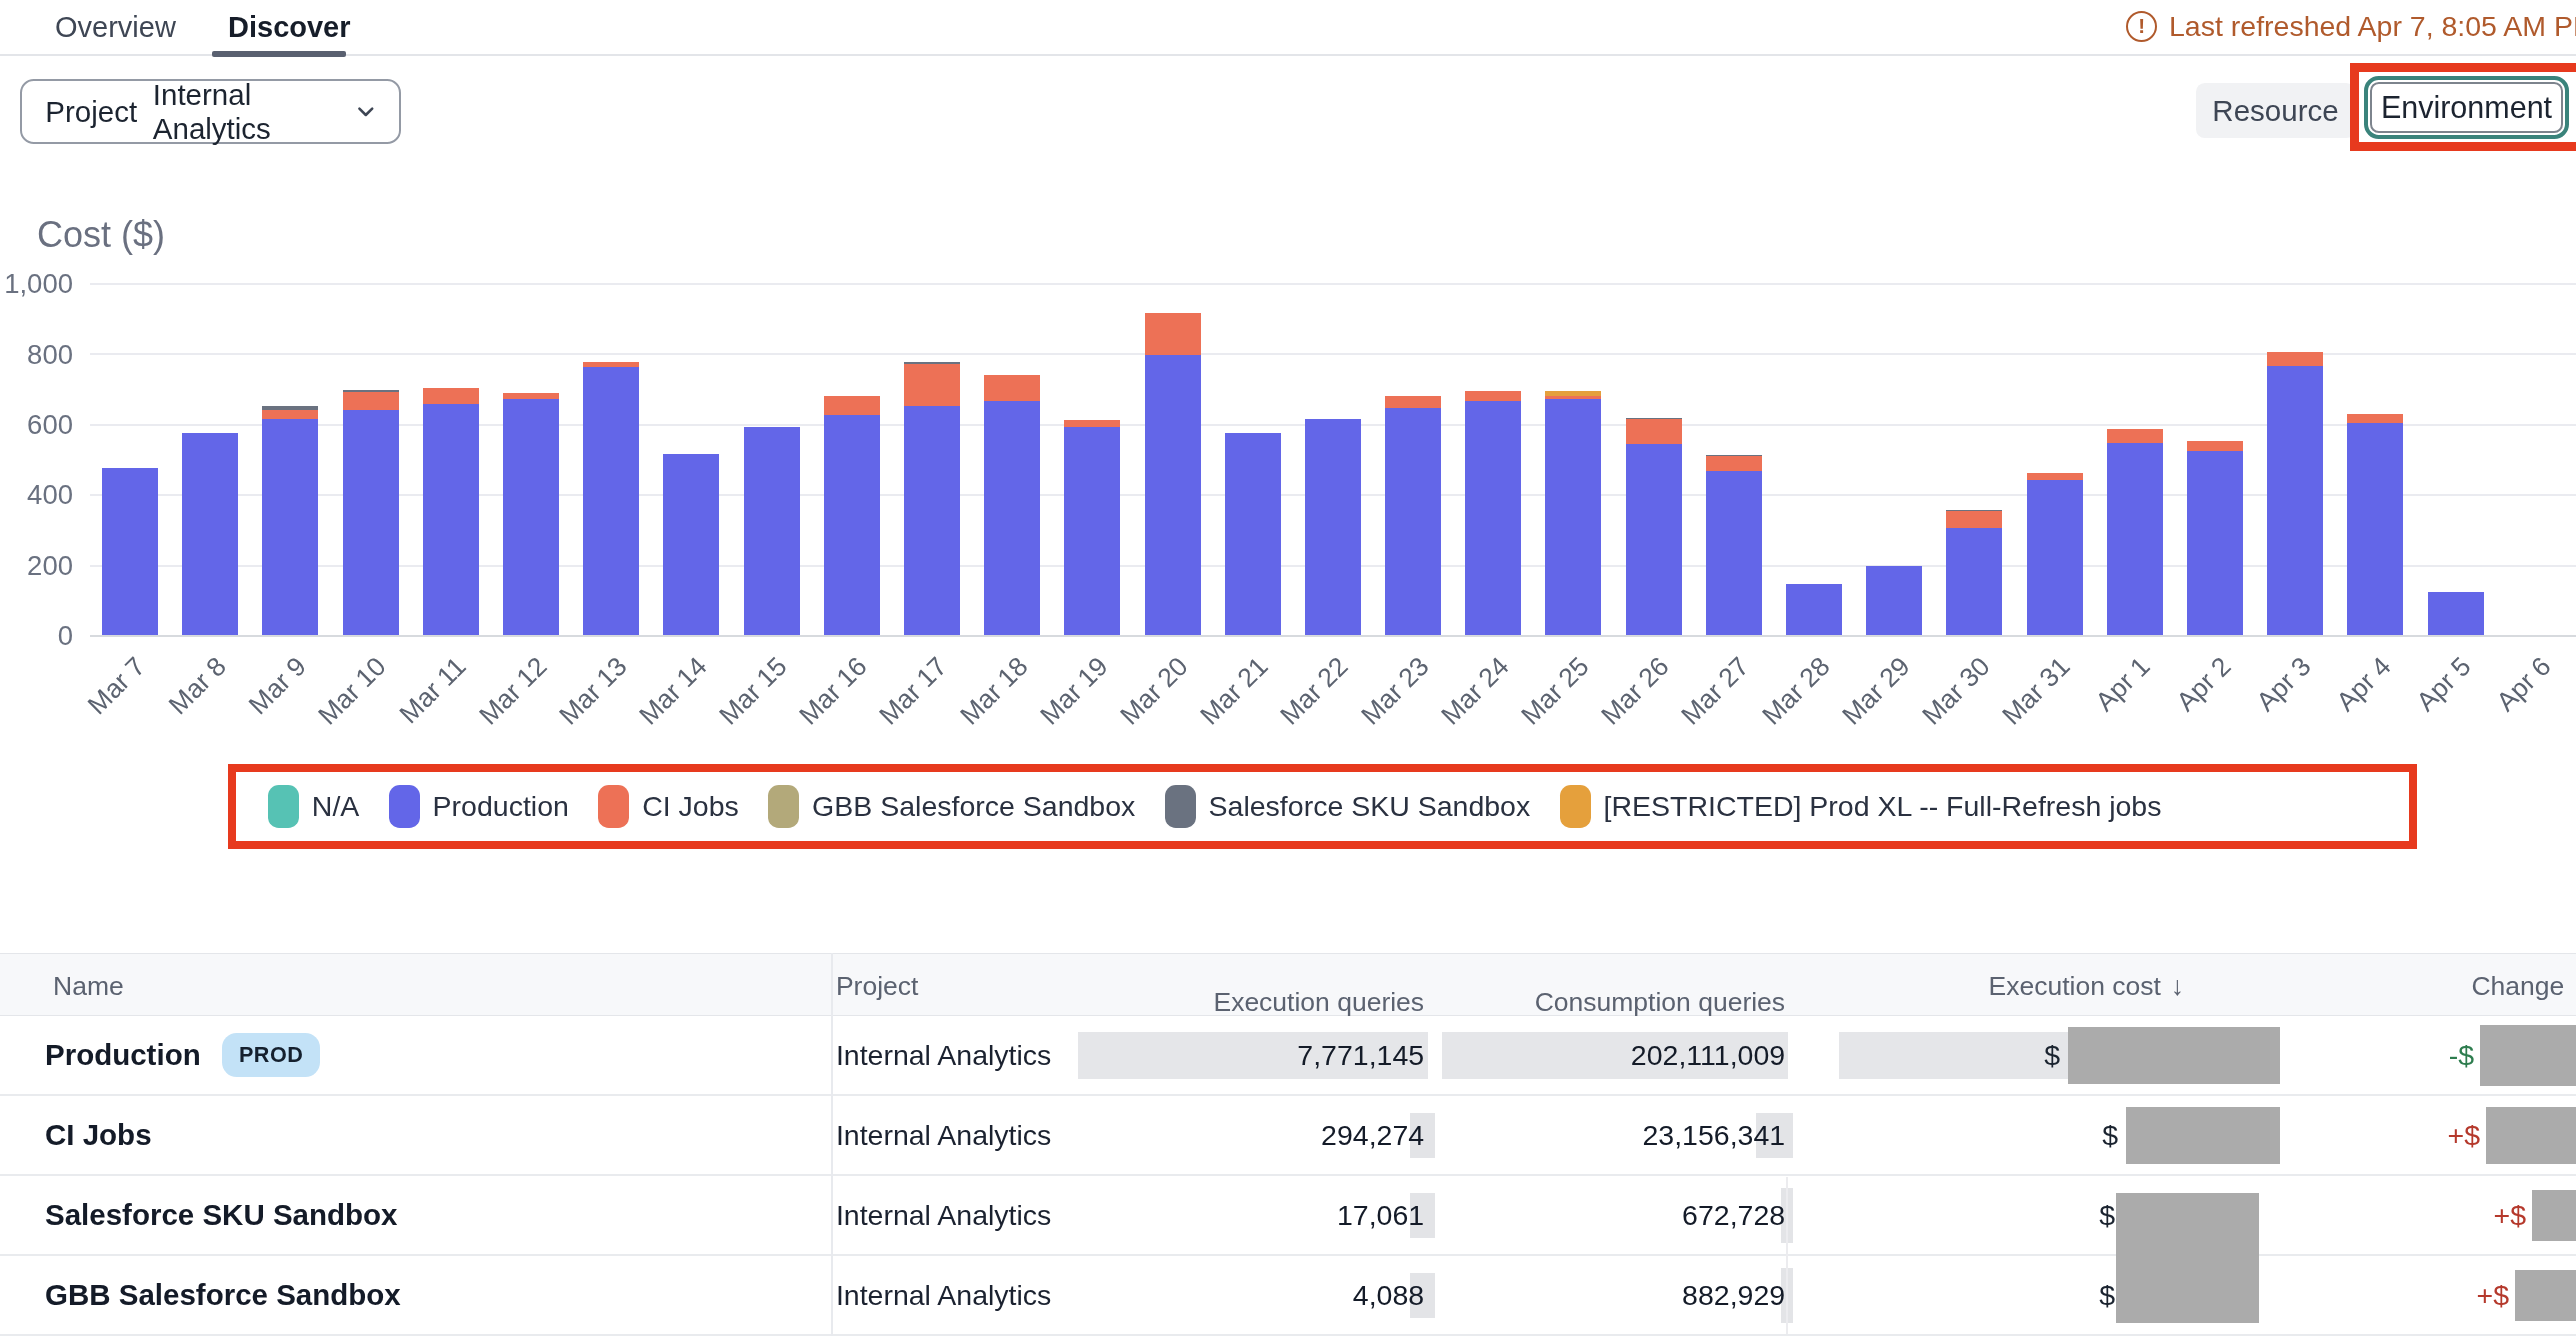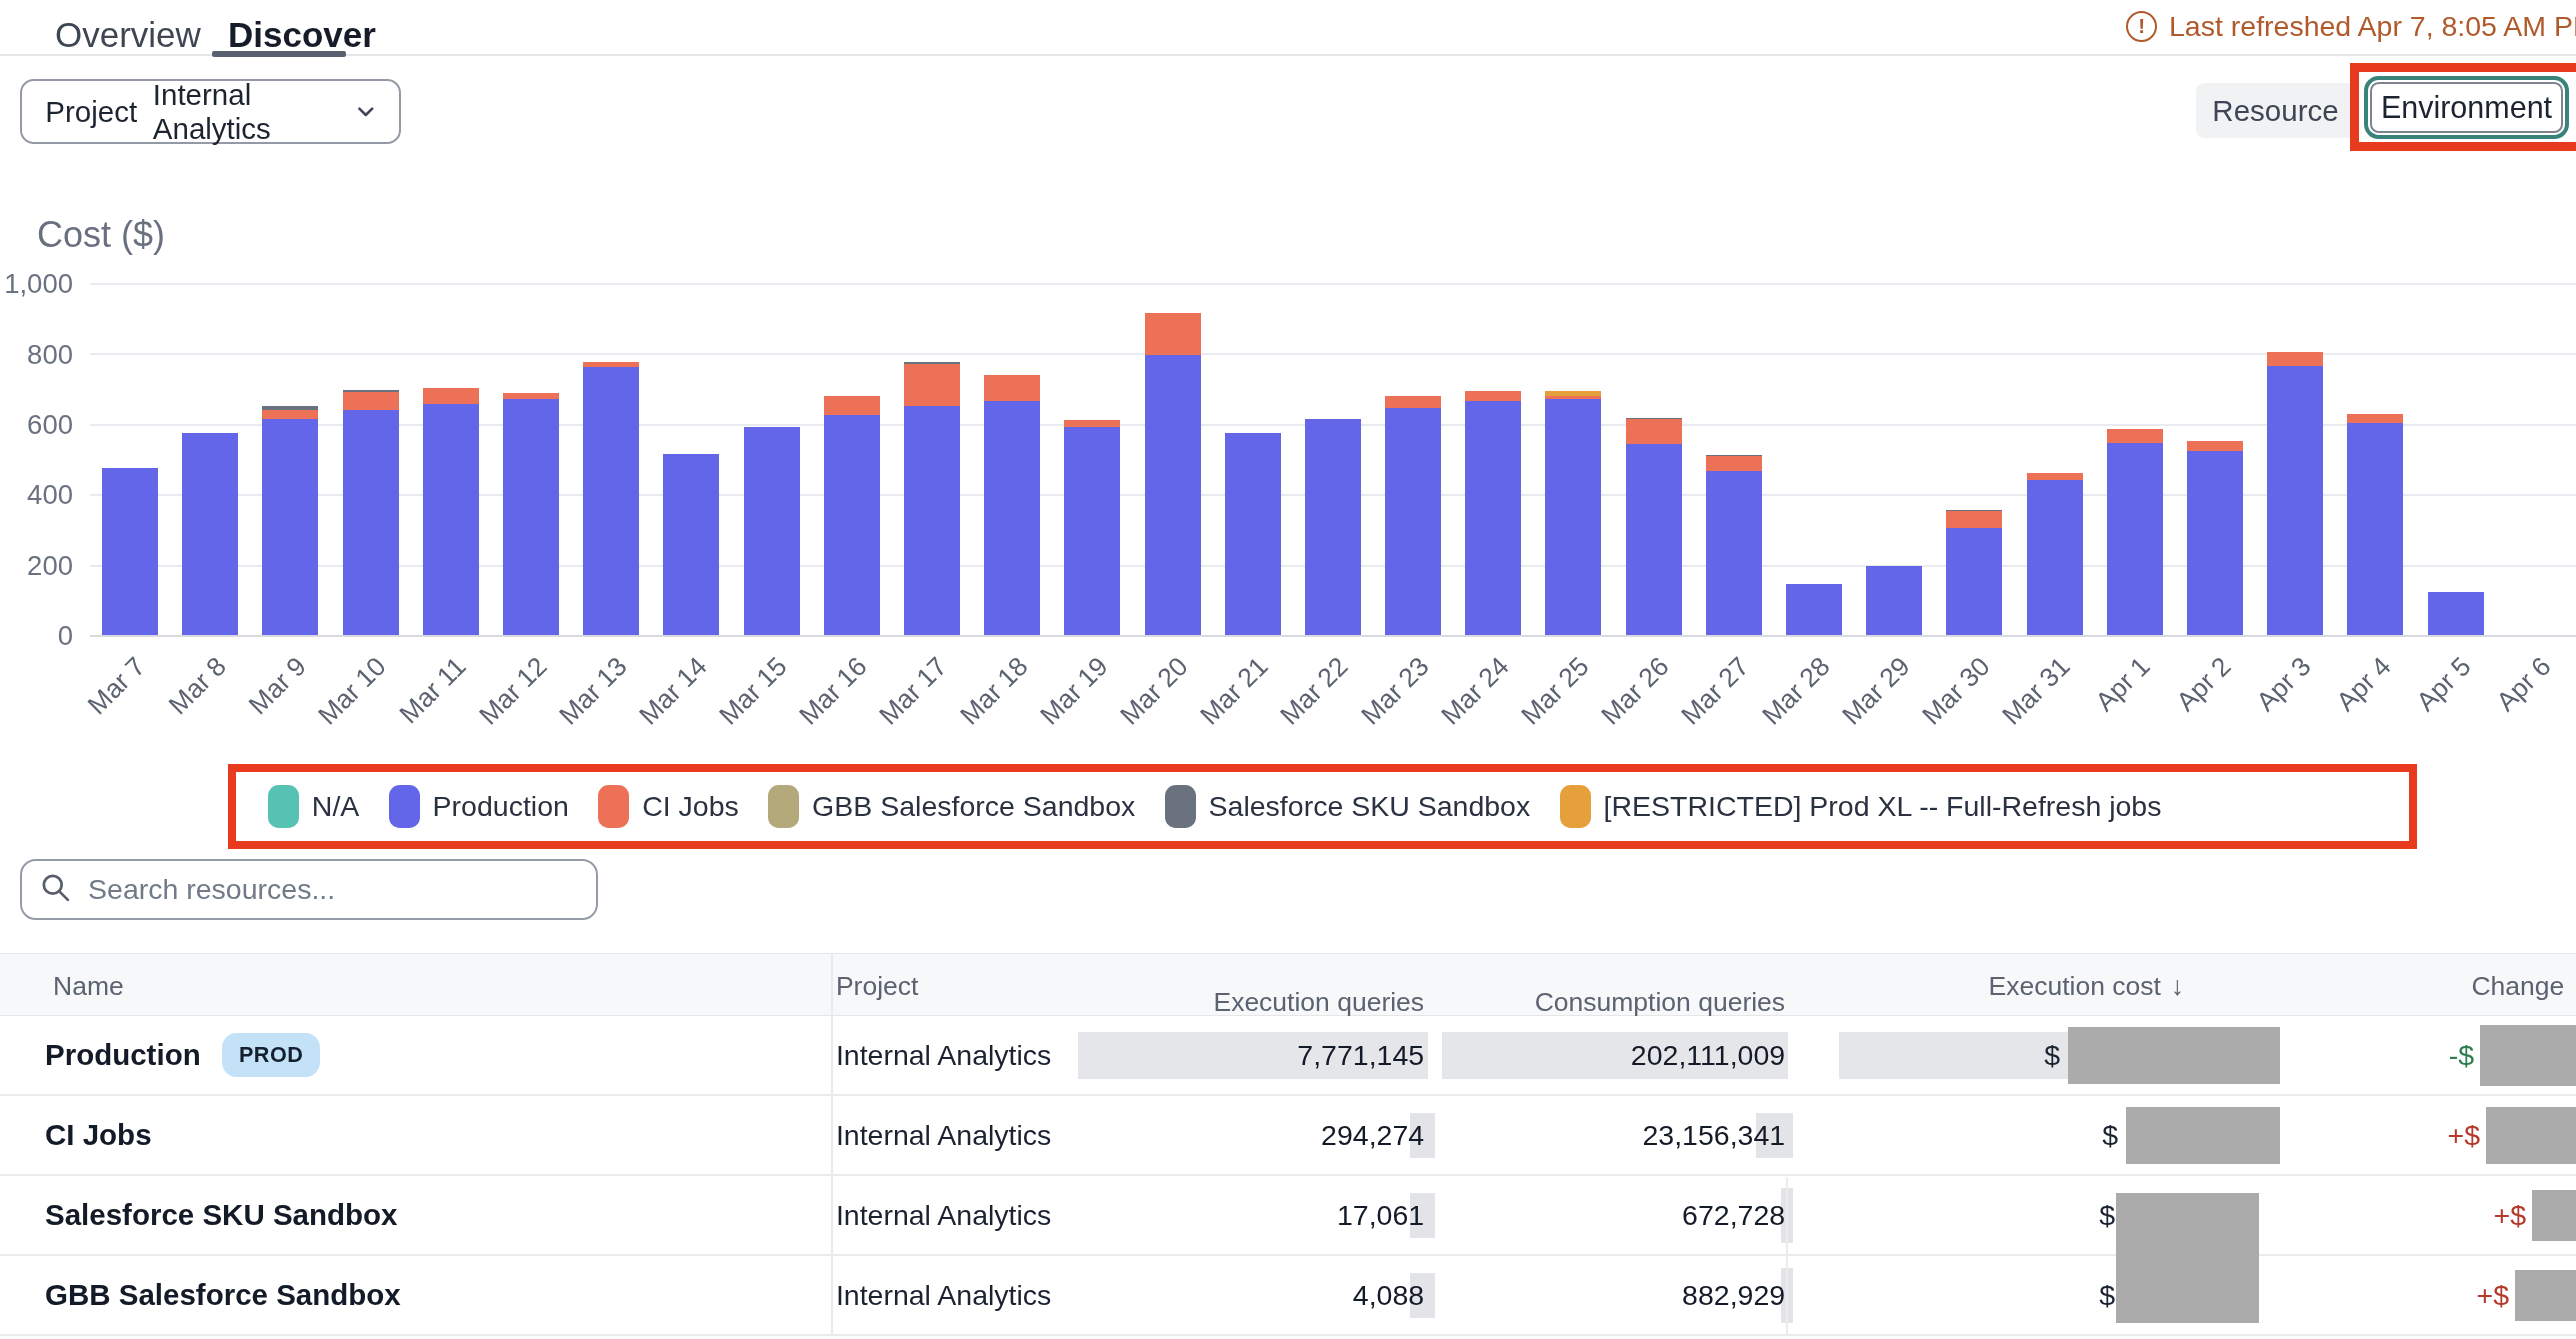--- a/index.html
+++ b/index.html
@@ -3,21 +3,21 @@
 <meta charset="utf-8">
 <style>
   * { box-sizing: border-box; margin: 0; padding: 0; }
   html,body { background:#fff; }
   #app {
     position: relative; width: 2576px; height: 1339px; overflow: hidden;
     background: #ffffff; font-family: "Liberation Sans", sans-serif; color: #1b2430;
   }
   
   .tabbar { position:absolute; top:0; left:0; width:100%; height:56px; border-bottom:2px solid #e3e5e9; background:#fff; }
-  .tab { position:absolute; top:8px; height:54px; line-height:54px; font-size:35px; color:#3e4654; cursor:pointer; }
+  .tab { position:absolute; top:0; height:54px; line-height:54px; font-size:29px; color:#3e4654; cursor:pointer; }
   .tab.overview { left:55px; }
   .tab.discover { left:228px; font-weight:bold; color:#161d29; }
   .tab-underline { position:absolute; left:212px; top:51px; width:134px; height:5.9px; background:#596070; border-radius:2px; }
   .refresh { position:absolute; top:9.8px; right:-35px; display:flex; align-items:center; gap:11.8px; color:#b05a2c; font-size:28.5px; white-space:nowrap; }
   .warn-ic { display:inline-flex; align-items:center; justify-content:center; width:31px; height:31px; border:2.9px solid #b05a2c; border-radius:50%; font-size:20.6px; font-weight:bold; }
   
   .dropdown { position:absolute; left:19.7px; top:79px; width:381px; height:65px; border:2px solid #949aa5; border-radius:13.8px; display:flex; align-items:center; padding:0 19.7px 0 23.6px; gap:15.7px; font-size:29.5px; background:#fff; cursor:pointer; }
   .dd-label { color:#1c2430; }
   .dd-value { color:#1c2430; }
   .dd-chev { margin-left:auto; display:flex; }
@@ -425,29 +425,20 @@
       <div class="lg-item">
         <span class="lg-swatch" style="background: rgb(106, 114, 128);"></span>
         <span class="lg-label">Salesforce SKU Sandbox</span>
       </div>
       <div class="lg-item">
         <span class="lg-swatch" style="background: rgb(229, 160, 60);"></span>
         <span class="lg-label">[RESTRICTED] Prod XL -- Full-Refresh jobs</span>
       </div>
     </div>
 
-  <div class="search">
-    <span>
-      <svg width="33" height="33" viewBox="0 0 24 24" fill="none">
-          <circle cx="10" cy="10" r="6.5" stroke="#575f6c" stroke-width="2"></circle>
-          <line x1="15" y1="15" x2="21" y2="21" stroke="#575f6c" stroke-width="2" stroke-linecap="round"></line>
-        </svg>
-    </span>
-    <input type="text" placeholder="Search resources..." style="">
-  </div>
 
   <div class="table" id="table">
     <div class="thead" id="thead">
         <div class="th-name">Name</div>
         <div class="th-proj">Project</div>
         <div class="th-r">Execution queries</div>
         <div class="th-r th-cq">Consumption queries</div>
         <div class="th-cost">
           <span>Execution cost</span>
           <span>↓</span>

